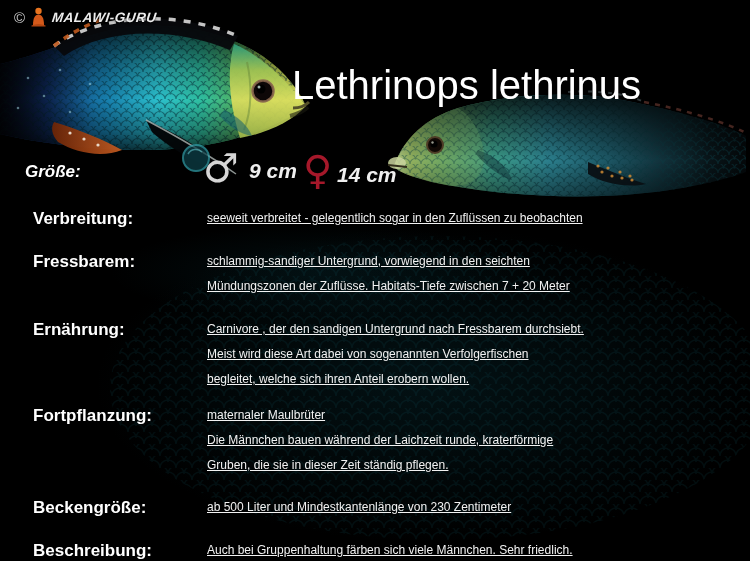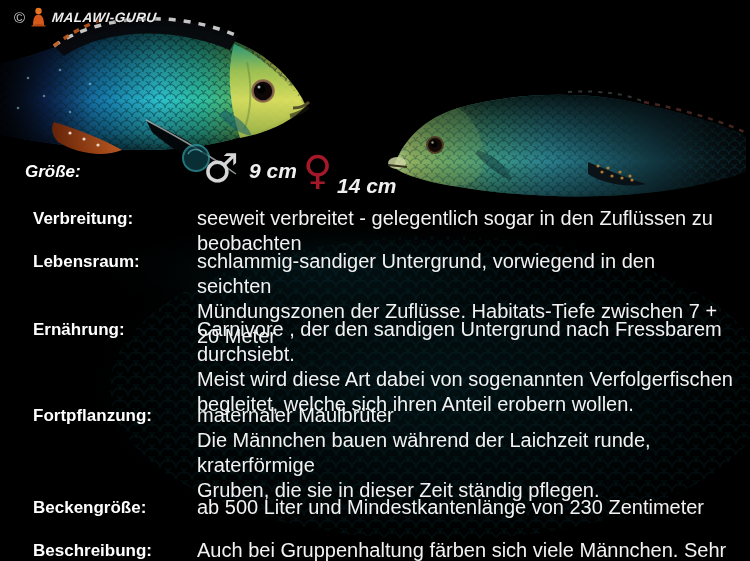--- a/index.html
+++ b/index.html
@@ -21,27 +21,27 @@
   .title { position:absolute; left:292px; top:36px; z-index:7; color:#ffffff;
            font-size:40px; font-weight:400; letter-spacing:0; white-space:nowrap; }
 
   .size-row { position:absolute; left:0; top:148px; width:750px; height:50px; z-index:7;font-style:italic; }
   .size-label { position:absolute; left:25px; top:14px; color:#fff; font-size:17px; font-weight:bold; }
   .male-icon { position:absolute; left:203px; top:-4px; font-size:40px; line-height:48px;
                font-family:"DejaVu Sans", sans-serif; }
   .male-value { position:absolute; left:249px; top:11px; color:#efefef; font-size:21px; font-weight:bold; }
   .female-icon { position:absolute; left:303px; top:-2px; font-size:40px; line-height:48px; font-weight:bold;
                  font-family:"DejaVu Sans", sans-serif; }
-  .female-value { position:absolute; left:337px; top:26px; color:#efefef; font-size:21px; font-weight:bold; }
+  .female-value { position:absolute; left:337px; top:15px; color:#efefef; font-size:21px; font-weight:bold; }
 
   .info-row { position:absolute; left:0; width:750px; z-index:7; }
   .info-label { position:absolute; left:33px; top:0; color:#ffffff; font-size:17px;
                 font-weight:bold; line-height:25px; }
-  .info-text { position:absolute; left:197px; top:0; width:537px; color:#f2f2f2;
-               font-size:20px; line-height:25px; white-space:pre-line; }
+  .info-text { position:absolute; left:207px; top:0; width:537px; color:#f2f2f2;
+               font-size:12px; line-height:25px; white-space:pre-line;text-decoration:underline; }
 </style>
 </head>
 <body>
 
 <div class="card">
 
   <svg class="bg-texture" width="750" height="561">
     <defs>
       <pattern id="bgsc" width="16" height="12" patternUnits="userSpaceOnUse">
         <path d="M0,12 a8,8 0 0 1 16,0" fill="none" stroke="#0f5a66" stroke-width="1.4"></path>
@@ -198,35 +198,36 @@
   <div class="watermark">
     <span class="copyright">©</span>
     <svg class="guru-icon" width="17" height="20" viewBox="0 0 17 20">
       <circle cx="8.5" cy="4" r="3.2" fill="#e8741f"></circle>
       <path d="M3,18 C3,11 5,7.5 8.5,7.5 C12,7.5 14,11 14,18 Z" fill="#d4591a"></path>
       <path d="M1.5,18.5 Q8.5,15.5 15.5,18.5 L15.5,19.5 L1.5,19.5 Z" fill="#b34712"></path>
     </svg>
     <span class="brand">MALAWI-GURU</span>
   </div>
 
+  <h1 class="title">Lethrinops lethrinus</h1>
 
   <div class="size-row">
     <span class="size-label">Größe:</span>
     <span class="male-icon" style="color:#d6d6d6">♂</span>
     <span class="male-value">9 cm</span>
     <span class="female-icon" style="color:#a5182a">♀</span>
     <span class="female-value">14 cm</span>
   </div>
 
   <div class="info-row" style="top:206px">
     <span class="info-label">Verbreitung:</span>
     <span class="info-text">seeweit verbreitet - gelegentlich sogar in den Zuflüssen zu beobachten</span>
   </div>
   <div class="info-row" style="top:249px">
-    <span class="info-label">Lebensraum:</span>
+    <span class="info-label">Fressbarem:</span>
     <span class="info-text">schlammig-sandiger Untergrund, vorwiegend in den seichten
 Mündungszonen der Zuflüsse. Habitats-Tiefe zwischen 7 + 20 Meter</span>
   </div>
   <div class="info-row" style="top:317px">
     <span class="info-label">Ernährung:</span>
     <span class="info-text">Carnivore , der den sandigen Untergrund nach Fressbarem durchsiebt.
 Meist wird diese Art dabei von sogenannten Verfolgerfischen
 begleitet, welche sich ihren Anteil erobern wollen.</span>
   </div>
   <div class="info-row" style="top:403px">

